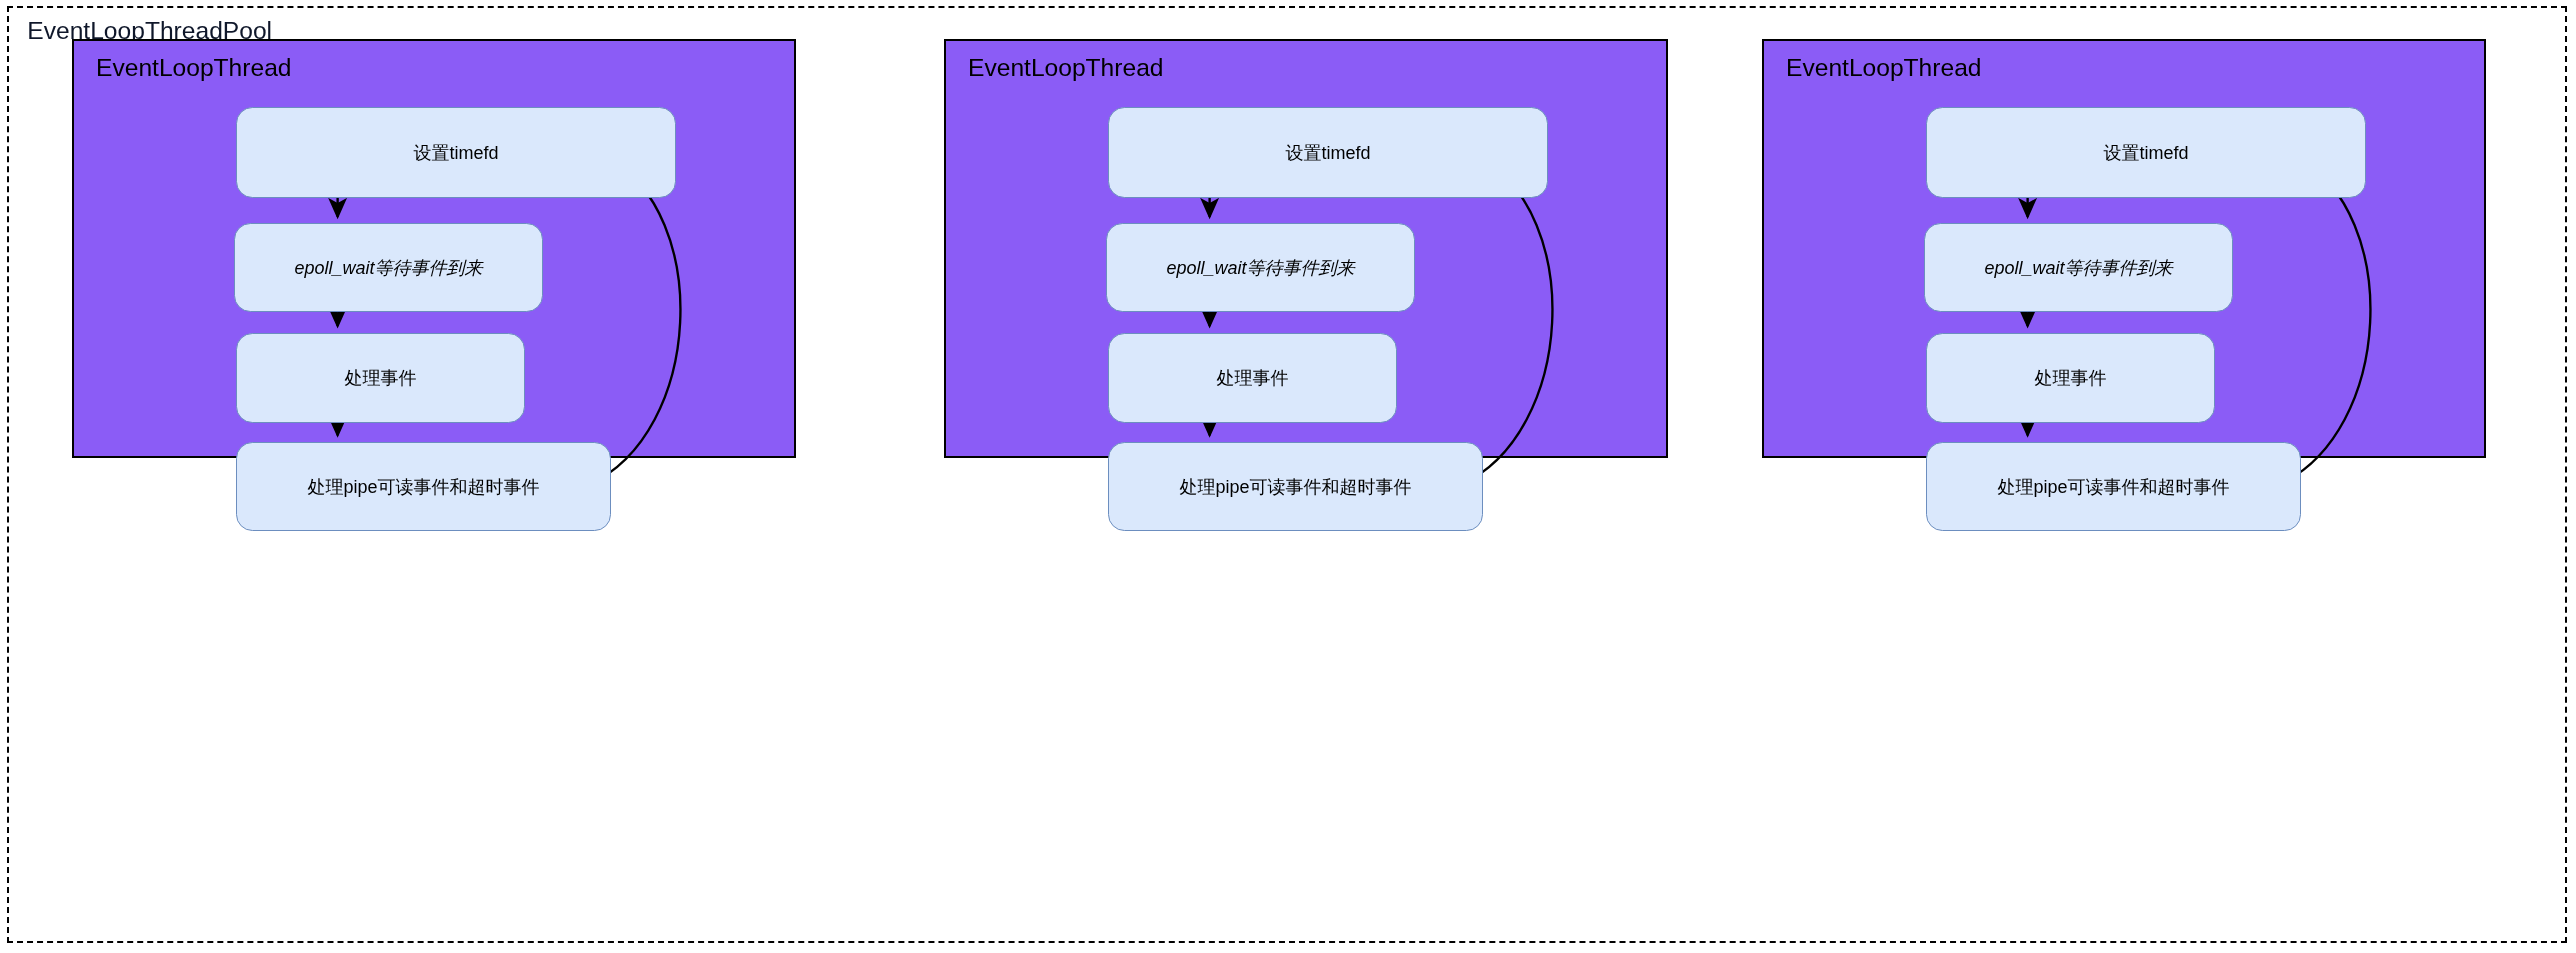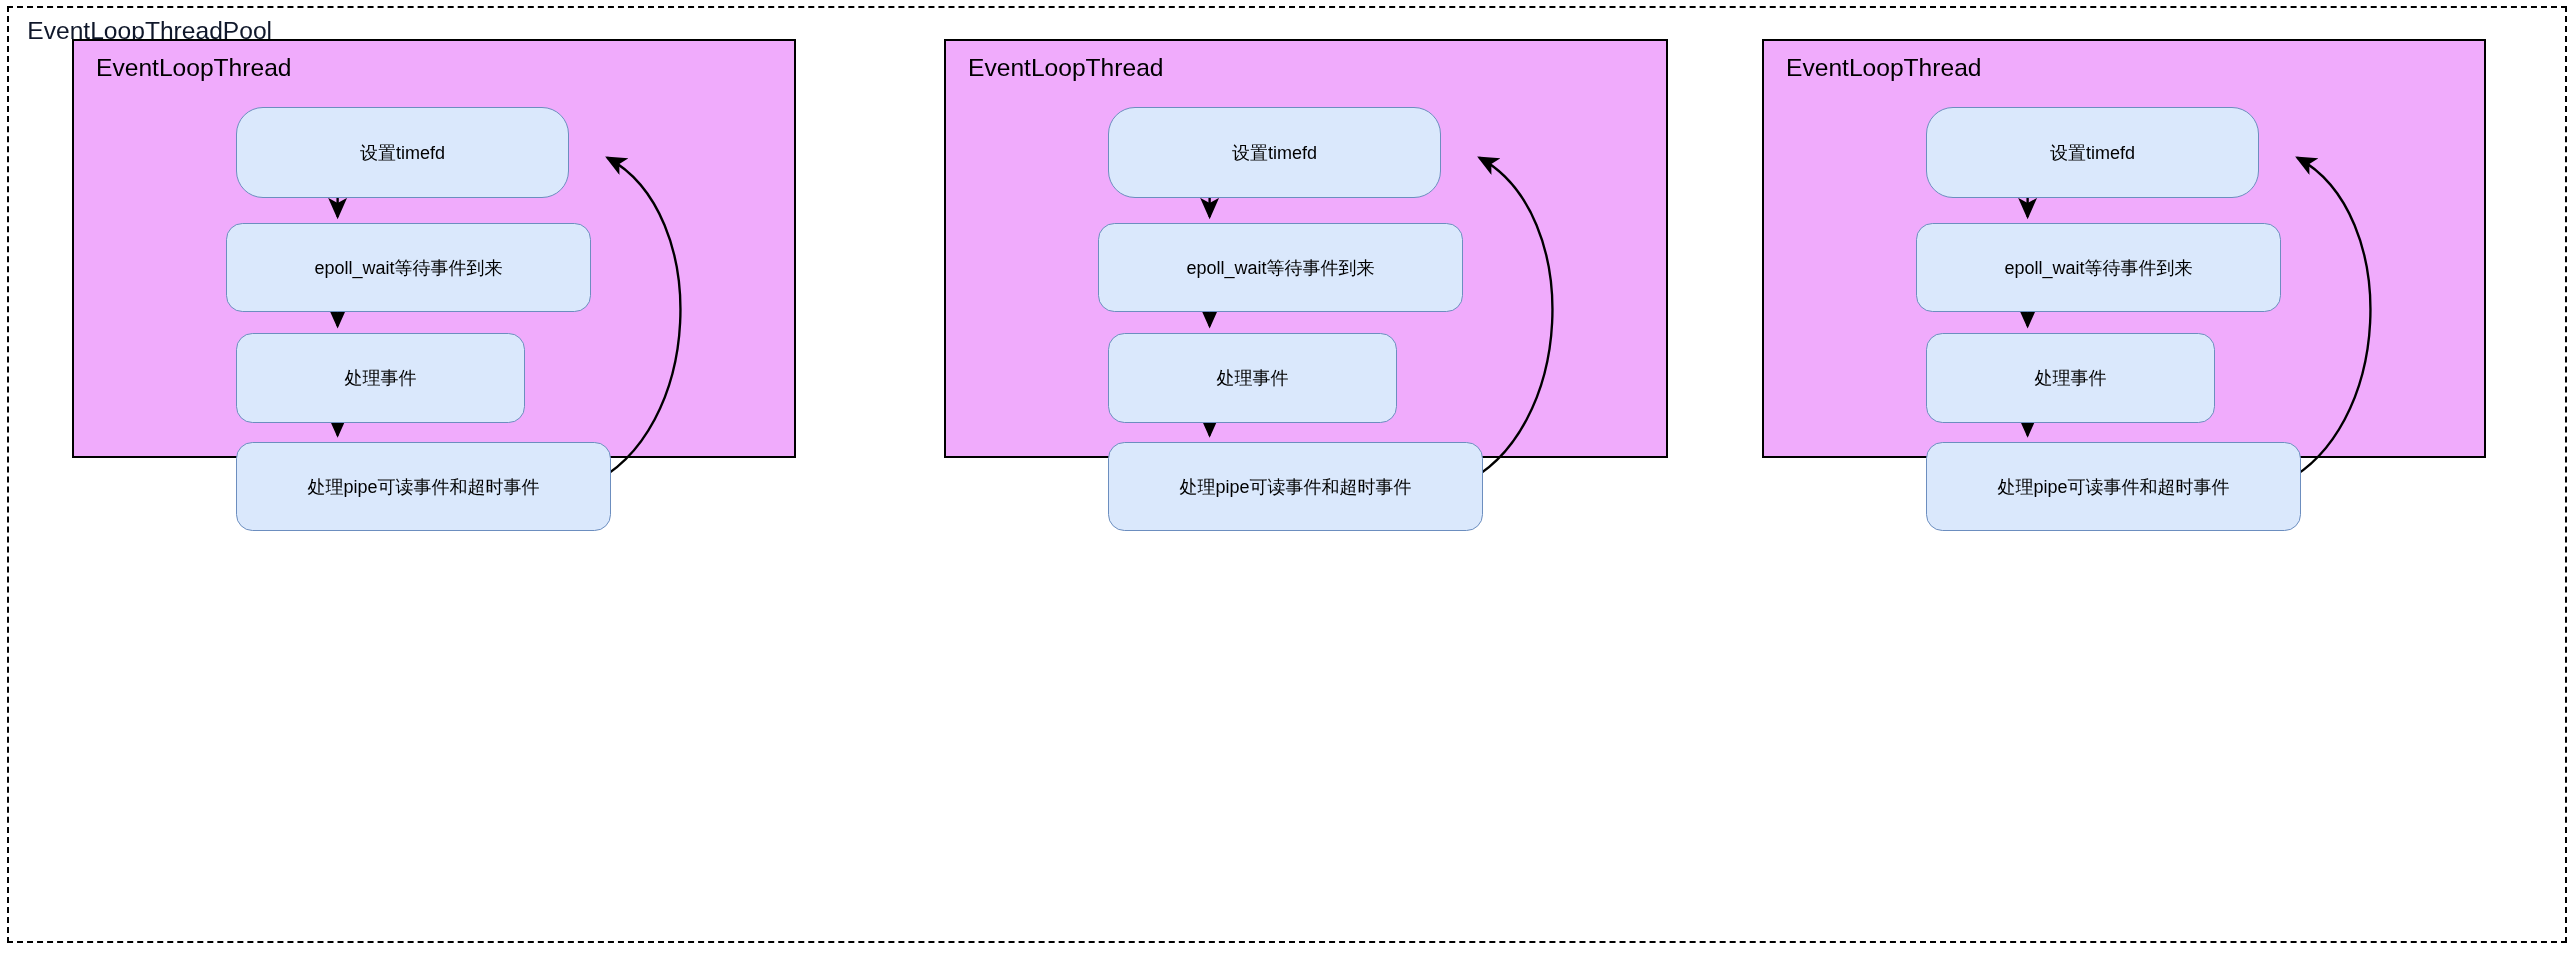--- a/index.html
+++ b/index.html
@@ -42,21 +42,21 @@
   }
 
   
   .thread-group {
     position: absolute;
     top: 39px;
     width: 724px;
     height: 419px;
     box-sizing: border-box;
     border: 2.7px solid #000000;
-    background: #f0abfc;
+    background: #8b5cf6;
   }
   .thread-group.g1 { left: 72px; }
   .thread-group.g2 { left: 944px; }
   .thread-group.g3 { left: 1762px; }
 
   .thread-title {
     position: absolute;
     left: 22px;
     top: 11px;
     font-size: 24.6px;
@@ -83,22 +83,22 @@
     border-radius: 16.4px;
     display: flex;
     align-items: center;
     justify-content: center;
     font-size: 18px;
     line-height: 24px;
     color: #000000;
     text-align: center;
     white-space: nowrap;
   }
-  .node.n1 { left: 162px; top: 66px;  width: 333px; height: 91px; border-radius: 27px; }
-  .node.n2 { left: 152px; top: 182px; width: 365px; height: 89px; }
+  .node.n1 { left: 162px; top: 66px;  width: 440px; height: 91px; }
+  .node.n2 { left: 160px; top: 182px; width: 309px; height: 89px; font-style: italic; }
   .node.n3 { left: 162px; top: 292px; width: 289px; height: 90px; }
   .node.n4 { left: 162px; top: 401px; width: 375px; height: 89px; }
 
   
   .edges {
     position: absolute;
     left: 0;
     top: 0;
     width: 724px;
     height: 419px;

